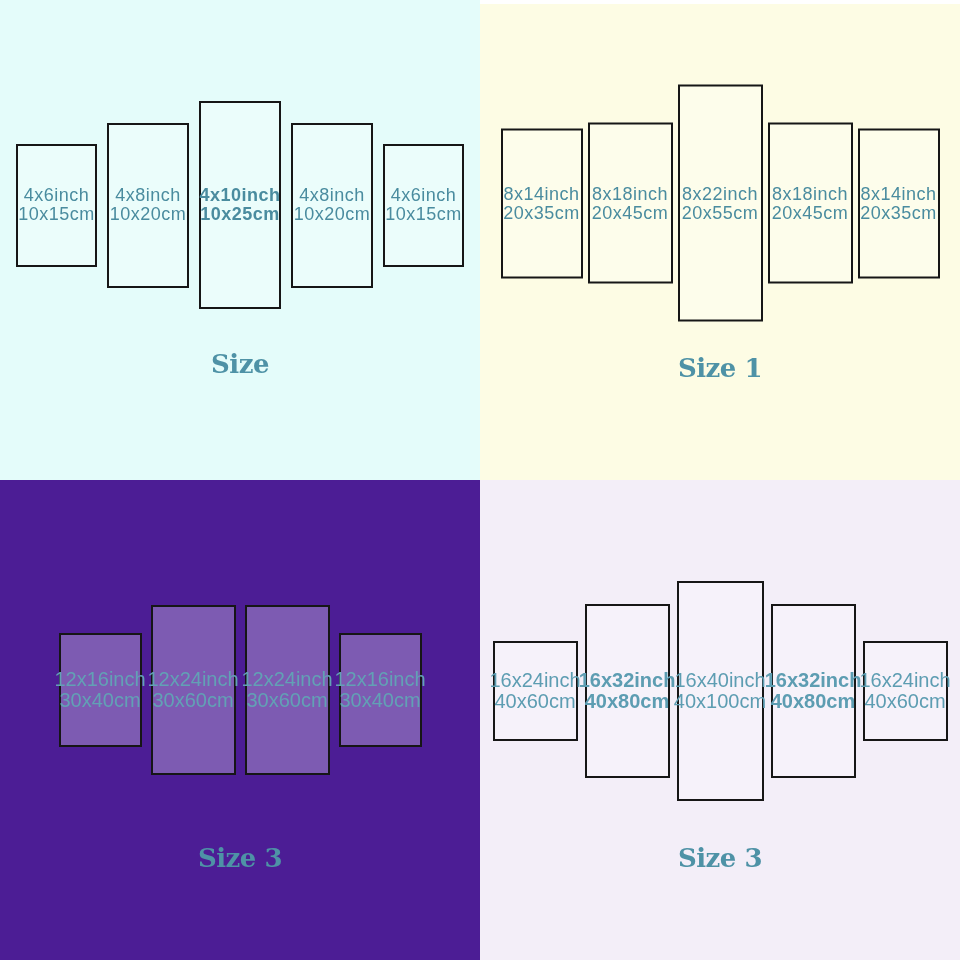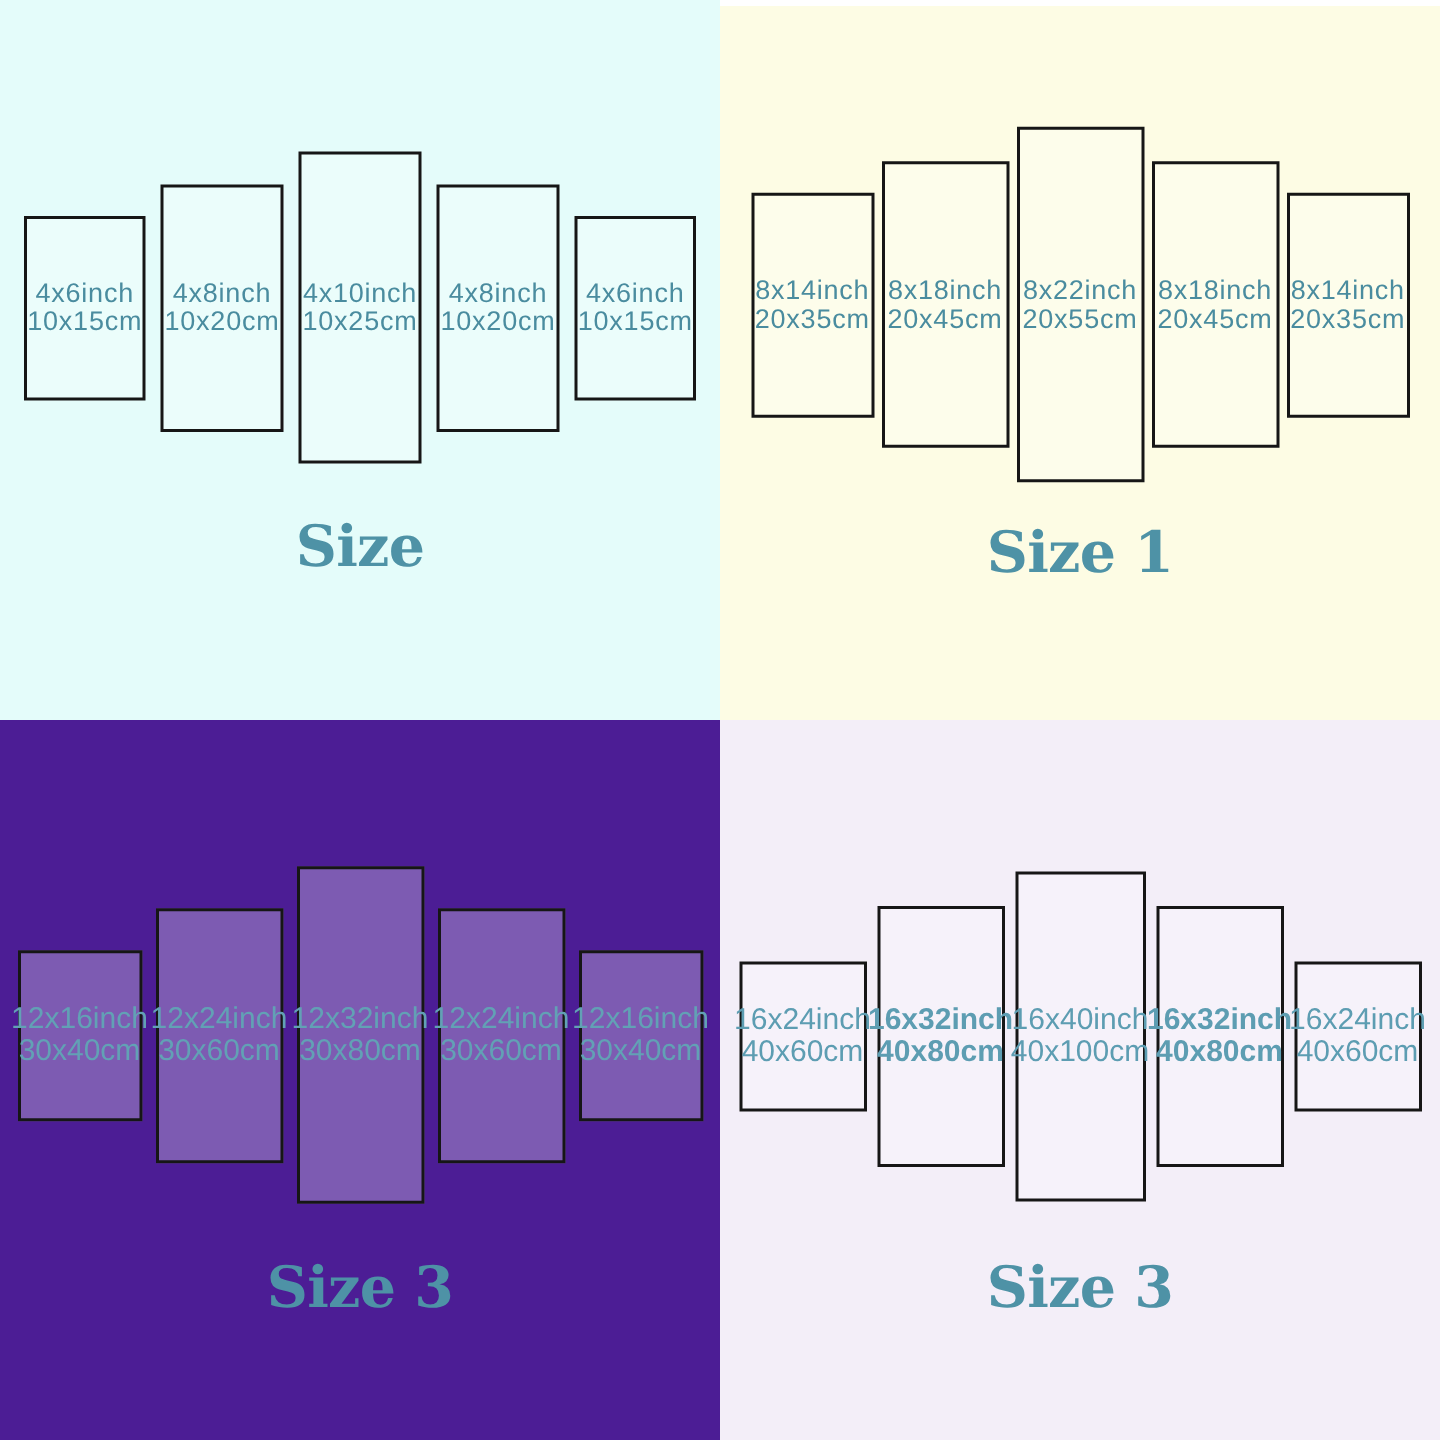--- a/index.html
+++ b/index.html
@@ -47,40 +47,40 @@
     font-size: 18px; line-height: 19px;
     letter-spacing: 0.5px;
     color: #4a8c9f;
   }
   .q2 .ln { font-size: 20px; line-height: 21px; color: #62a1b5; }
   .q3 .ln { font-size: 20px; line-height: 21px; color: #5d9db2; }
 
   
   .q0 .p0, .q0 .p4 { width: 81px; height: 123px; }
   .q0 .p1, .q0 .p3 { width: 82px; height: 165px; }
-  .q0 .p2          { width: 82px; height: 208px; }
+  .q0 .p2          { width: 82px; height: 208px; font-weight: bold; }
 
   .q1 .p0, .q1 .p4 { width: 82px; height: 150px; }
-  .q1 .p1, .q1 .p3 { width: 85px; height: 191px; }
+  .q1 .p1, .q1 .p3 { width: 85px; height: 161px; }
   .q1 .p2          { width: 85px; height: 237px; }
 
   .q2 .p0, .q2 .p4 { width: 83px; height: 114px; }
   .q2 .p1, .q2 .p3 { width: 85px; height: 170px; }
   .q2 .p2          { width: 85px; height: 225px; }
 
   .q3 .p0, .q3 .p4 { width: 85px; height: 100px; }
   .q3 .p1, .q3 .p3 { width: 85px; height: 174px; font-weight: bold; }
   .q3 .p2          { width: 87px; height: 220px; }
 
   .section-title {
     position: absolute; left: 0; width: 100%;
     text-align: center;
     font-family: "DejaVu Serif", "Liberation Serif", serif;
     font-weight: bold;
-    font-size: 38px; line-height: 44px;
+    font-size: 26px; line-height: 44px;
     color: #4e92a6;
     letter-spacing: -0.5px;
   }
   .q0 .section-title { top: 342px; }
   .q1 .section-title { top: 346px; }
   .q2 .section-title { top: 356px; }
   .q3 .section-title { top: 356px; }
 </style>
 </head>
 <body>
@@ -142,24 +142,20 @@
   <div class="cell q2">
     <div class="panels-row">
       <div class="panel p0">
         <span class="ln">12x16inch</span>
         <span class="ln">30x40cm</span>
       </div>
       <div class="panel p1">
         <span class="ln">12x24inch</span>
         <span class="ln">30x60cm</span>
       </div>
-      <div class="panel p2">
-        <span class="ln">12x32inch</span>
-        <span class="ln">30x80cm</span>
-      </div>
       <div class="panel p3">
         <span class="ln">12x24inch</span>
         <span class="ln">30x60cm</span>
       </div>
       <div class="panel p4">
         <span class="ln">12x16inch</span>
         <span class="ln">30x40cm</span>
       </div>
     </div>
     <div class="section-title">Size 3</div>

